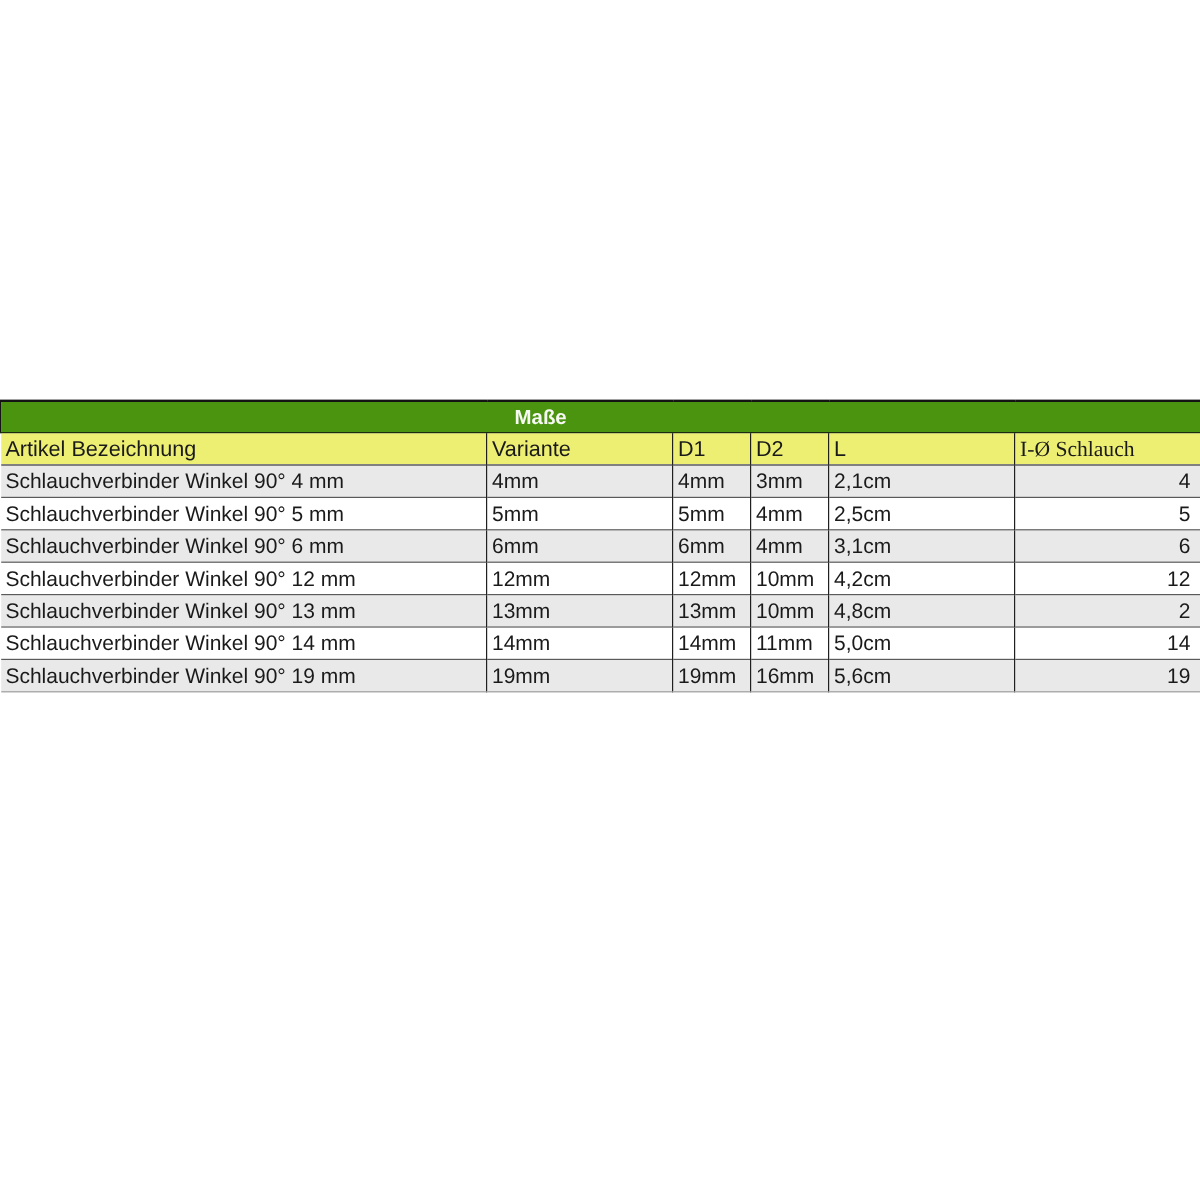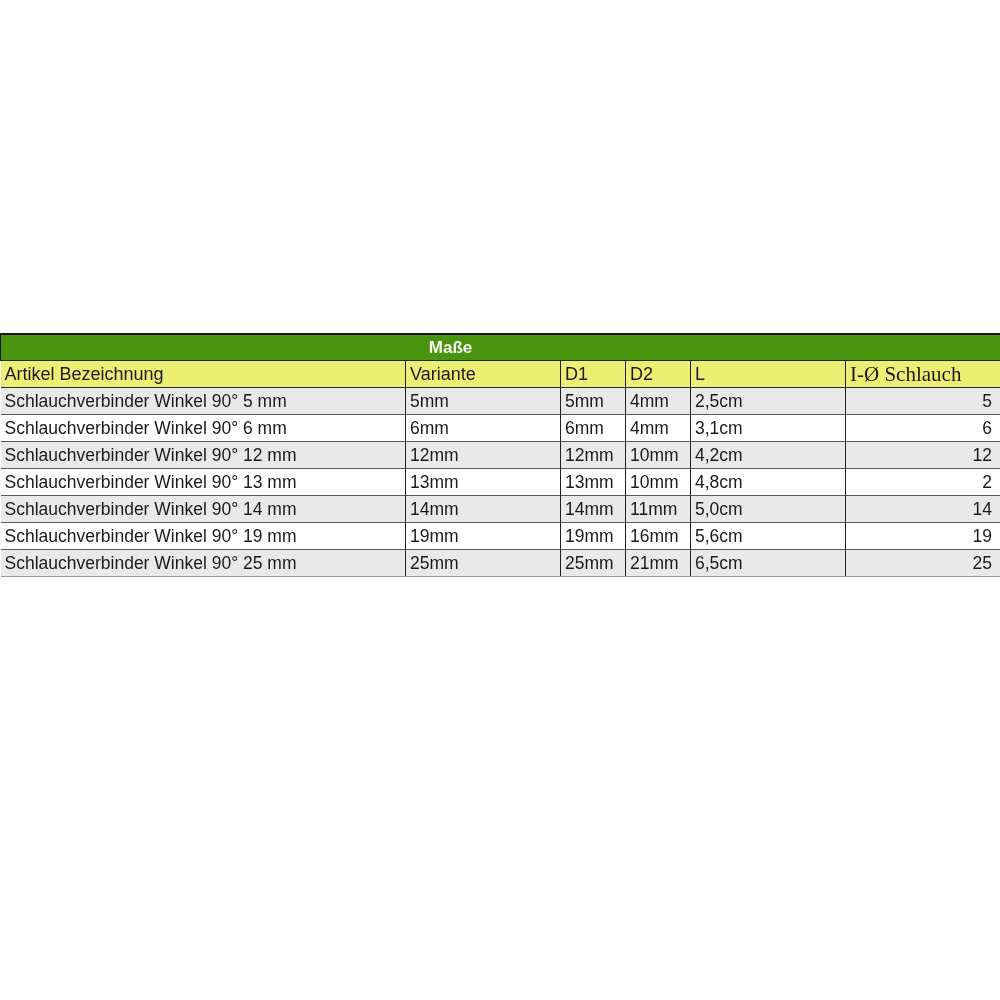--- a/index.html
+++ b/index.html
@@ -62,21 +62,21 @@
     padding: 0 0 0 4px;
     text-align: left;
     vertical-align: middle;
     border-bottom: 1px solid #2e2e2e;
     border-right: 1px solid #202020;
     overflow: hidden;
     white-space: nowrap;
   }
   tr.head-row th.serif {
     font-family: "Liberation Serif", serif;
-    font-size: 21px;
+    font-size: 18px;
   }
   tr.head-row th:first-child { border-left: none; margin-left: 24px; }
 
   
   tbody td {
     height: 26px;
     padding: 0 0 0 4px;
     vertical-align: middle;
     border-right: 1px solid #202020;
     border-top: 1px solid #5a5a5a;
@@ -116,20 +116,28 @@
         <th>Artikel Bezeichnung</th>
         <th>Variante</th>
         <th>D1</th>
         <th>D2</th>
         <th>L</th>
         <th class="serif">I-Ø Schlauch</th>
       </tr>
     </thead>
     <tbody>
         <tr>
+          <td>Schlauchverbinder Winkel 90° 4 mm</td>
+          <td>4mm</td>
+          <td>4mm</td>
+          <td>3mm</td>
+          <td>2,1cm</td>
+          <td class="num">4</td>
+        </tr>
+        <tr>
           <td>Schlauchverbinder Winkel 90° 5 mm</td>
           <td>5mm</td>
           <td>5mm</td>
           <td>4mm</td>
           <td>2,5cm</td>
           <td class="num">5</td>
         </tr>
         <tr>
           <td>Schlauchverbinder Winkel 90° 6 mm</td>
           <td>6mm</td>
@@ -163,23 +171,15 @@
           <td class="num">14</td>
         </tr>
         <tr>
           <td>Schlauchverbinder Winkel 90° 19 mm</td>
           <td>19mm</td>
           <td>19mm</td>
           <td>16mm</td>
           <td>5,6cm</td>
           <td class="num">19</td>
         </tr>
-        <tr>
-          <td>Schlauchverbinder Winkel 90° 25 mm</td>
-          <td>25mm</td>
-          <td>25mm</td>
-          <td>21mm</td>
-          <td>6,5cm</td>
-          <td class="num">25</td>
-        </tr>
       </tbody>
   </table>
 </div>
 
 </body></html>

